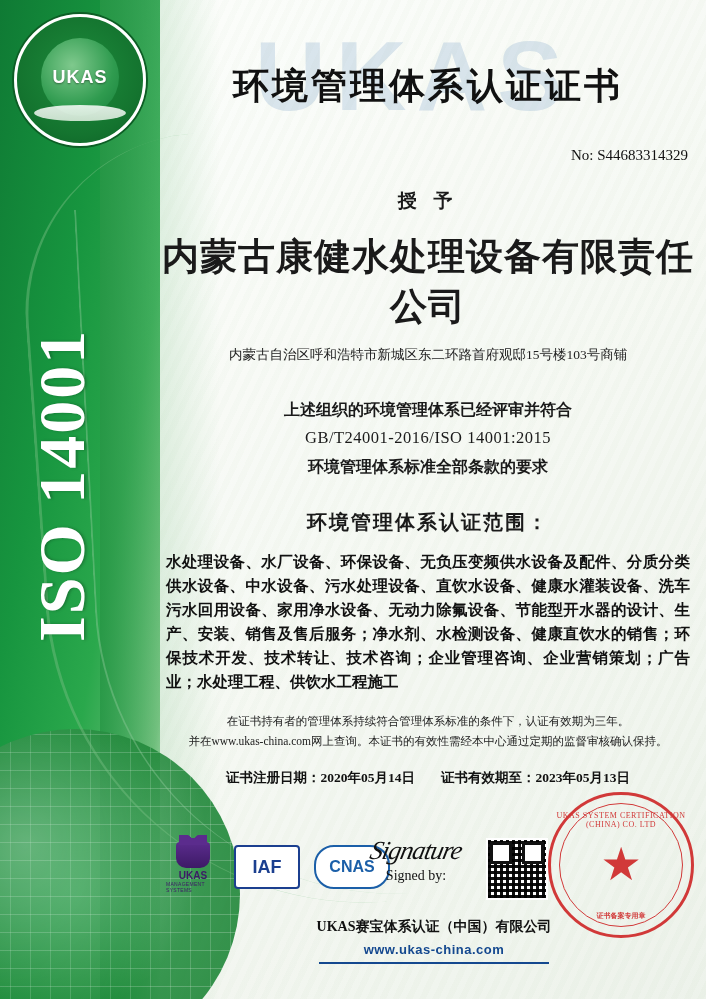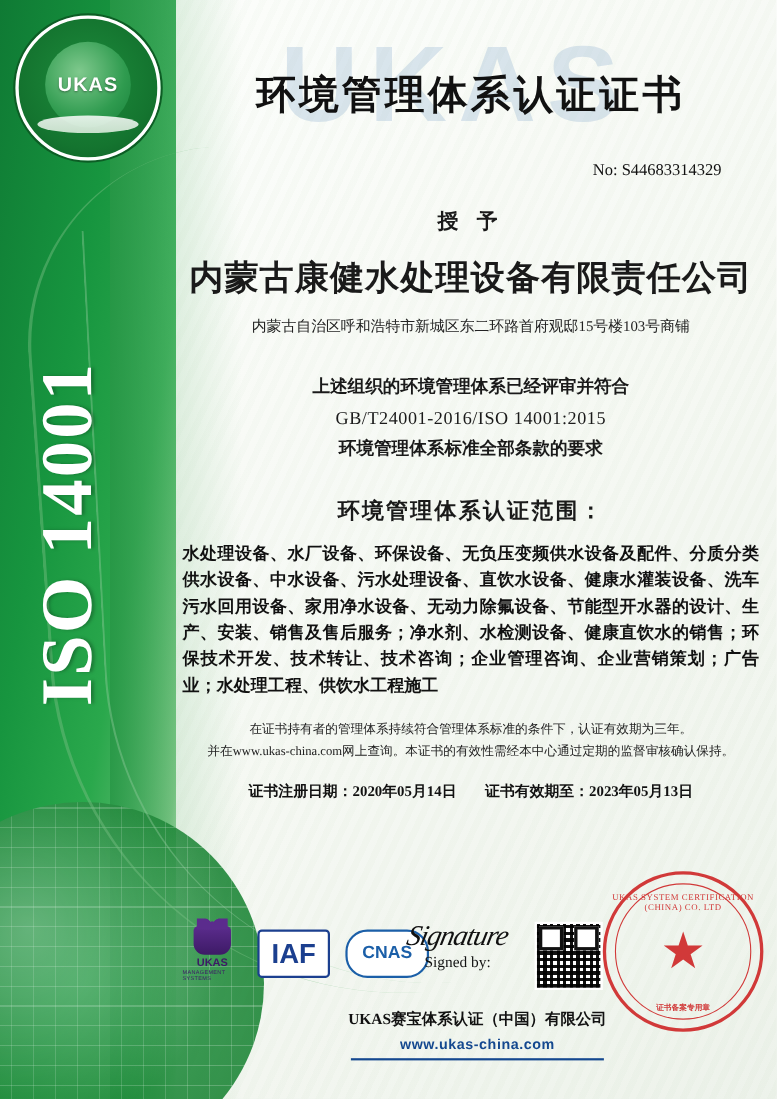--- a/index.html
+++ b/index.html
@@ -104,28 +104,28 @@
     position:absolute;left:150px;top:0;width:556px;height:897px;
     text-align:center;color:#1a1a1a;
   }
   .title{
     margin-top:62px;
     font-size:36px;font-weight:bold;letter-spacing:3px;
     font-family:"Liberation Serif", serif;
     color:#111;
   }
   .cert-no{
-    margin-top:36px;margin-right:50px;text-align:right;
+    margin-top:36px;margin-right:18px;text-align:right;
     font-size:15px;font-family:"Liberation Serif", serif;color:#111;
   }
   .award{
     margin-top:24px;font-size:19px;font-weight:bold;letter-spacing:6px;
   }
   .company{
-    margin-top:18px;font-size:31px;font-weight:bold;letter-spacing:1px;
+    margin-top:18px;font-size:37px;font-weight:bold;letter-spacing:1px;
   }
   .address{
     margin-top:14px;font-size:13.5px;color:#222;
   }
   .statement{
     margin-top:32px;font-size:16px;font-weight:bold;line-height:1.75;
   }
   .standard{
     font-size:16.5px;font-weight:normal;letter-spacing:.5px;
   }
@@ -162,21 +162,21 @@
     content:"";position:absolute;left:3px;top:-7px;width:28px;height:10px;
     background:radial-gradient(circle at 14% 100%, #5b2c8d 42%, transparent 43%),
                radial-gradient(circle at 50% 100%, #5b2c8d 42%, transparent 43%),
                radial-gradient(circle at 86% 100%, #5b2c8d 42%, transparent 43%);
   }
   .logo-ukas-small .lbl{font-family:"Liberation Sans",sans-serif;font-weight:bold;font-size:10px;color:#3d1a66;margin-top:2px;}
   .logo-ukas-small .sub{font-family:"Liberation Sans",sans-serif;font-size:5px;color:#3d1a66;letter-spacing:.3px;}
   .logo-iaf{
     width:62px;height:40px;border:2px solid #1b3f8f;border-radius:4px;
     display:flex;align-items:center;justify-content:center;
-    font-family:"Liberation Sans",sans-serif;font-weight:bold;font-size:25px;color:#1b3f8f;
+    font-family:"Liberation Sans",sans-serif;font-weight:bold;font-size:18px;color:#1b3f8f;
     background:#fff;
   }
   .logo-cnas{
     width:72px;height:40px;border:2px solid #1b5fa8;border-radius:20px;
     display:flex;align-items:center;justify-content:center;
     font-family:"Liberation Sans",sans-serif;font-weight:bold;font-size:16px;color:#1b5fa8;
     background:#fff;
   }
   .signature-box{
     position:absolute;left:350px;top:836px;width:132px;height:64px;text-align:center;

